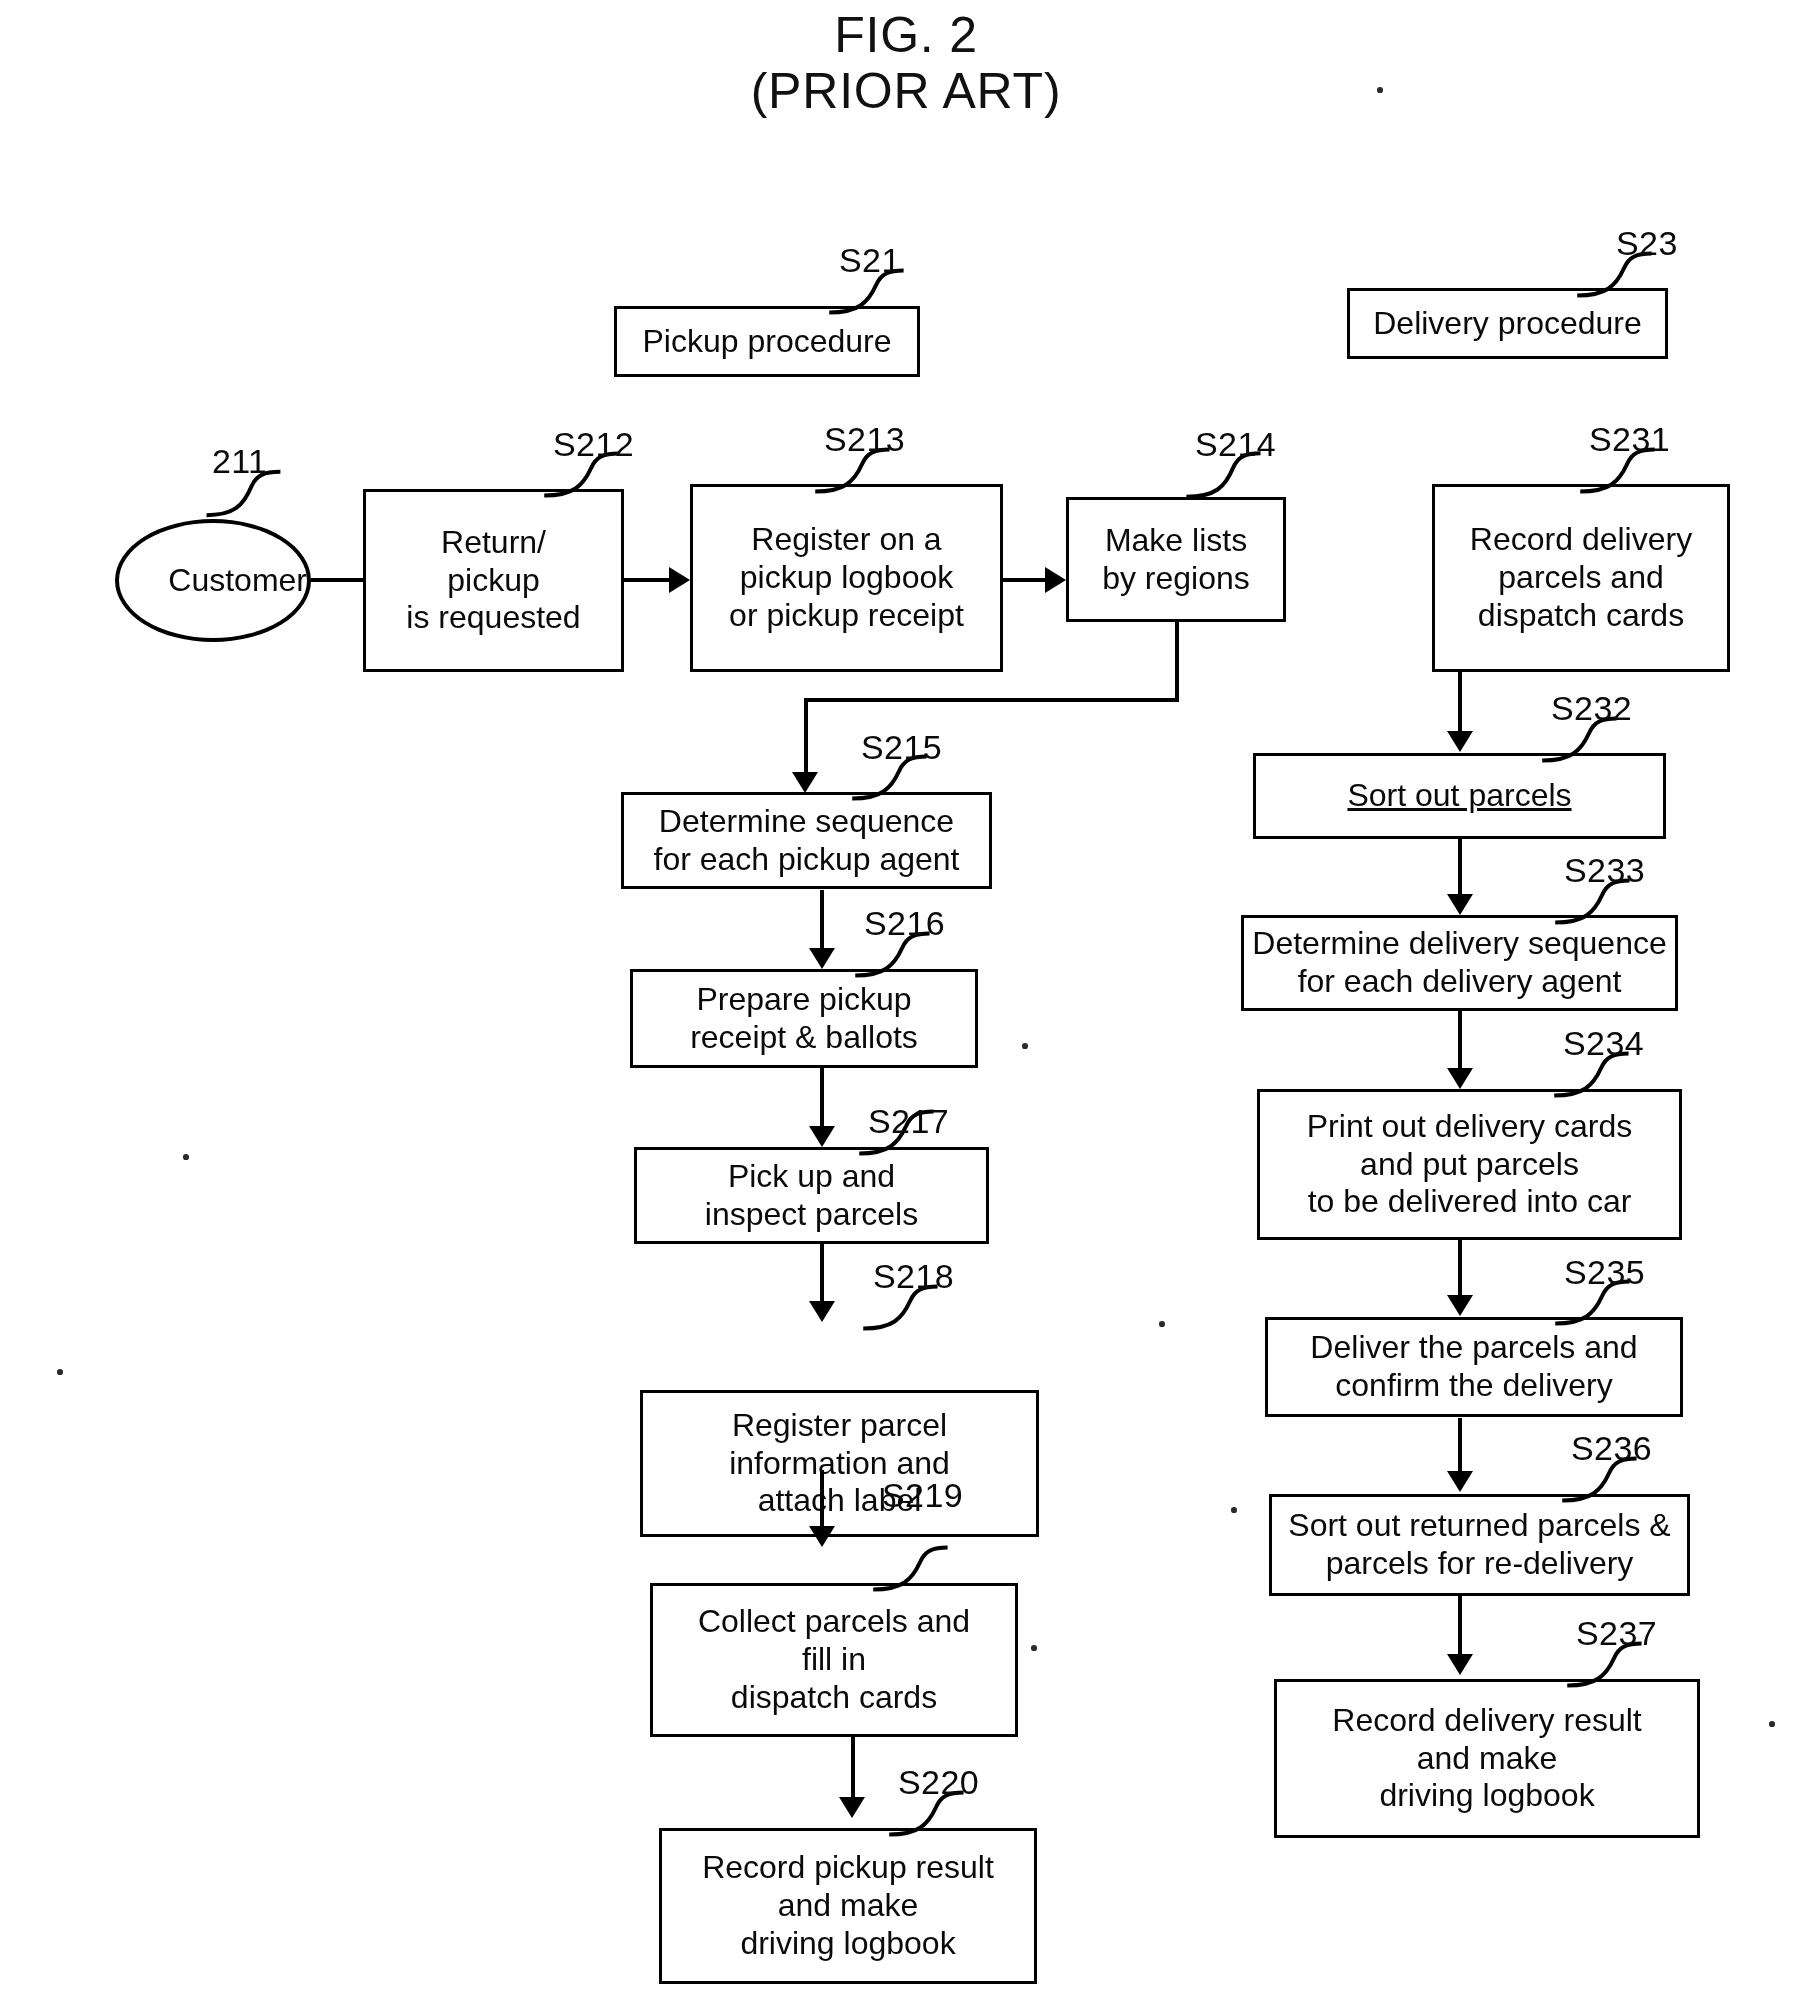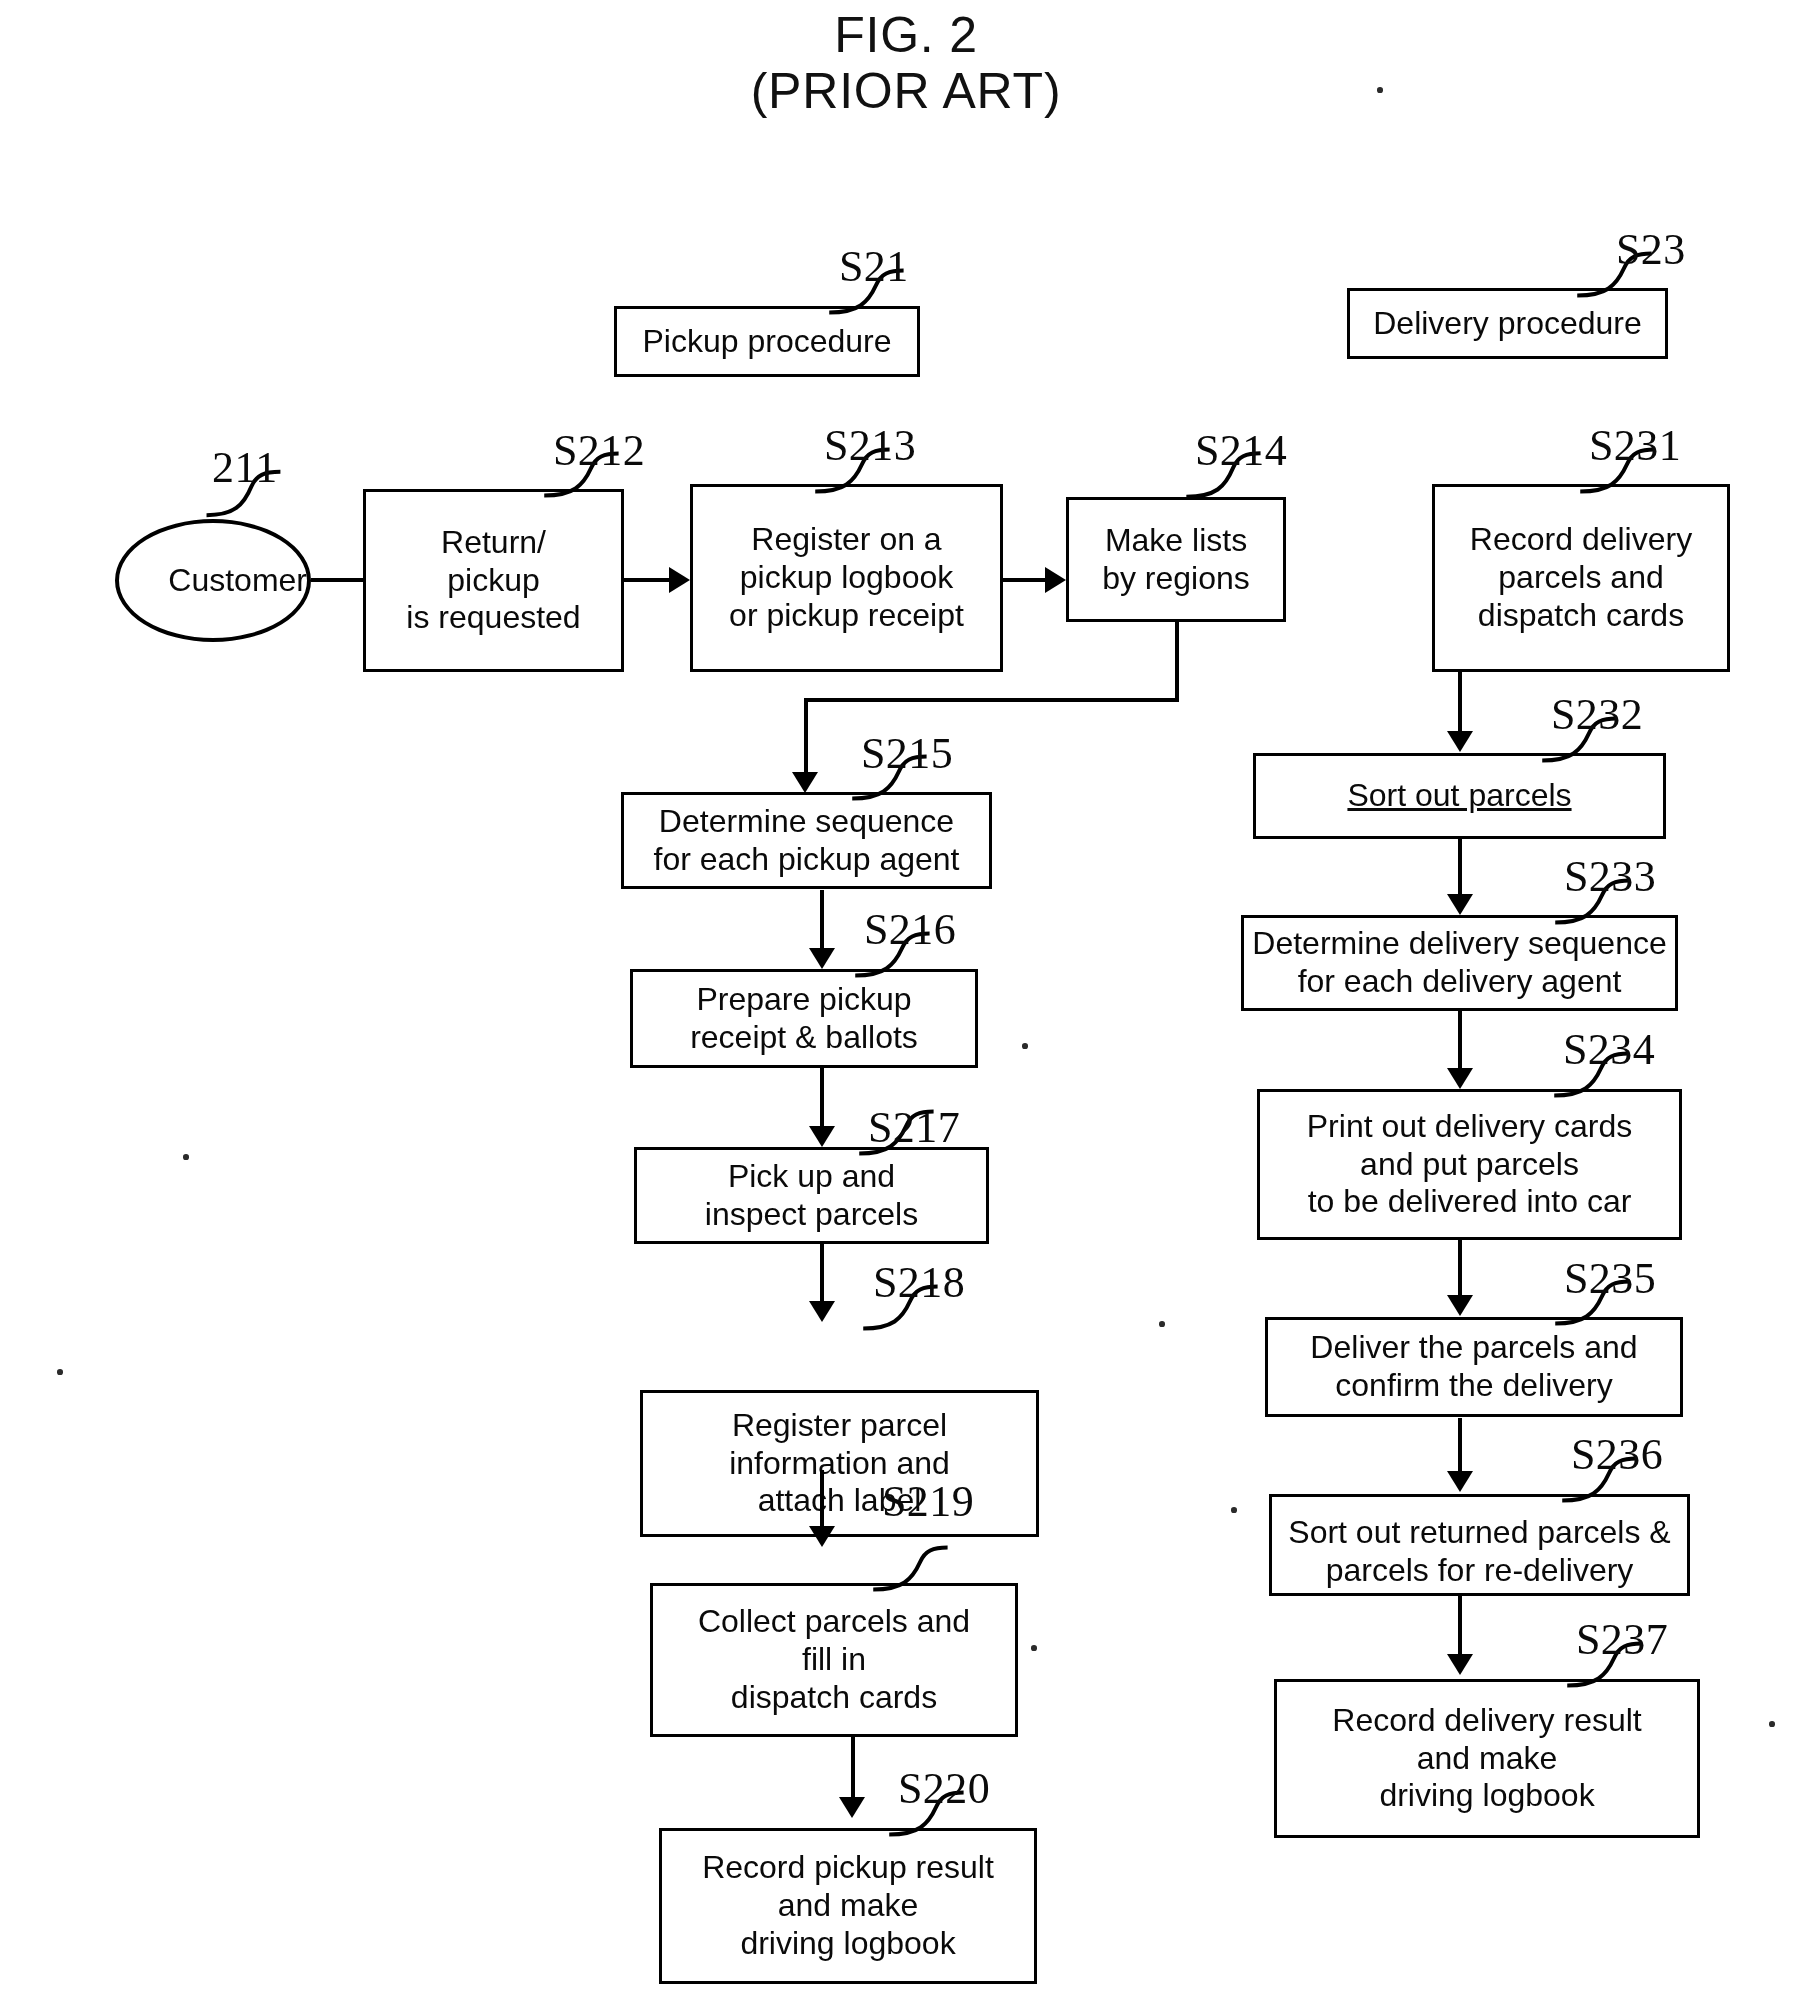--- a/index.html
+++ b/index.html
@@ -59,25 +59,24 @@
     display: flex;
     align-items: center;
     justify-content: flex-end;
     font-size: 32px;
     color: #0a0a0a;
   }
 
   
   .reftag {
     position: absolute;
-    font-size: 44px;
+    font-size: 34px;
     letter-spacing: 0.4px;
     color: #0a0a0a;
     white-space: nowrap;
-    font-family: Liberation Serif, serif;
   }
   .leader {
     position: absolute;
     pointer-events: none;
   }
 
   
   .conn {
     position: absolute;
     background: #000;
@@ -341,21 +340,21 @@
     </span>
   </div>
   <svg class="leader" style="left:1552px; top:1278px; width:97px; height:49px;" viewBox="0 0 120 60" width="97" height="49">
     <path d="M4 56 C 40 56, 52 44, 62 22 C 68 8, 78 4, 96 4" stroke="#000" stroke-width="5" fill="none"></path>
   </svg>
   <div class="reftag" style="left:1564px; top:1253px;">S235</div>
 
   <div class="conn v" style="left:1458px; top:1418px; width:4px; height:65px;"></div>
   <div class="arrow-down" style="left:1447px; top:1471px;"></div>
 
-  <div class="node" style="left:1269px; top:1494px; width:421px; height:102px;align-items:flex-end;">
+  <div class="node" style="left:1269px; top:1494px; width:421px; height:102px;">
     <span class="txt">
       <span class="ln">Sort out returned parcels &amp;</span>
       <span class="ln">parcels for re-delivery</span>
     </span>
   </div>
   <svg class="leader" style="left:1559px; top:1455px; width:97px; height:49px;" viewBox="0 0 120 60" width="97" height="49">
     <path d="M4 56 C 40 56, 52 44, 62 22 C 68 8, 78 4, 96 4" stroke="#000" stroke-width="5" fill="none"></path>
   </svg>
   <div class="reftag" style="left:1571px; top:1429px;">S236</div>
 

